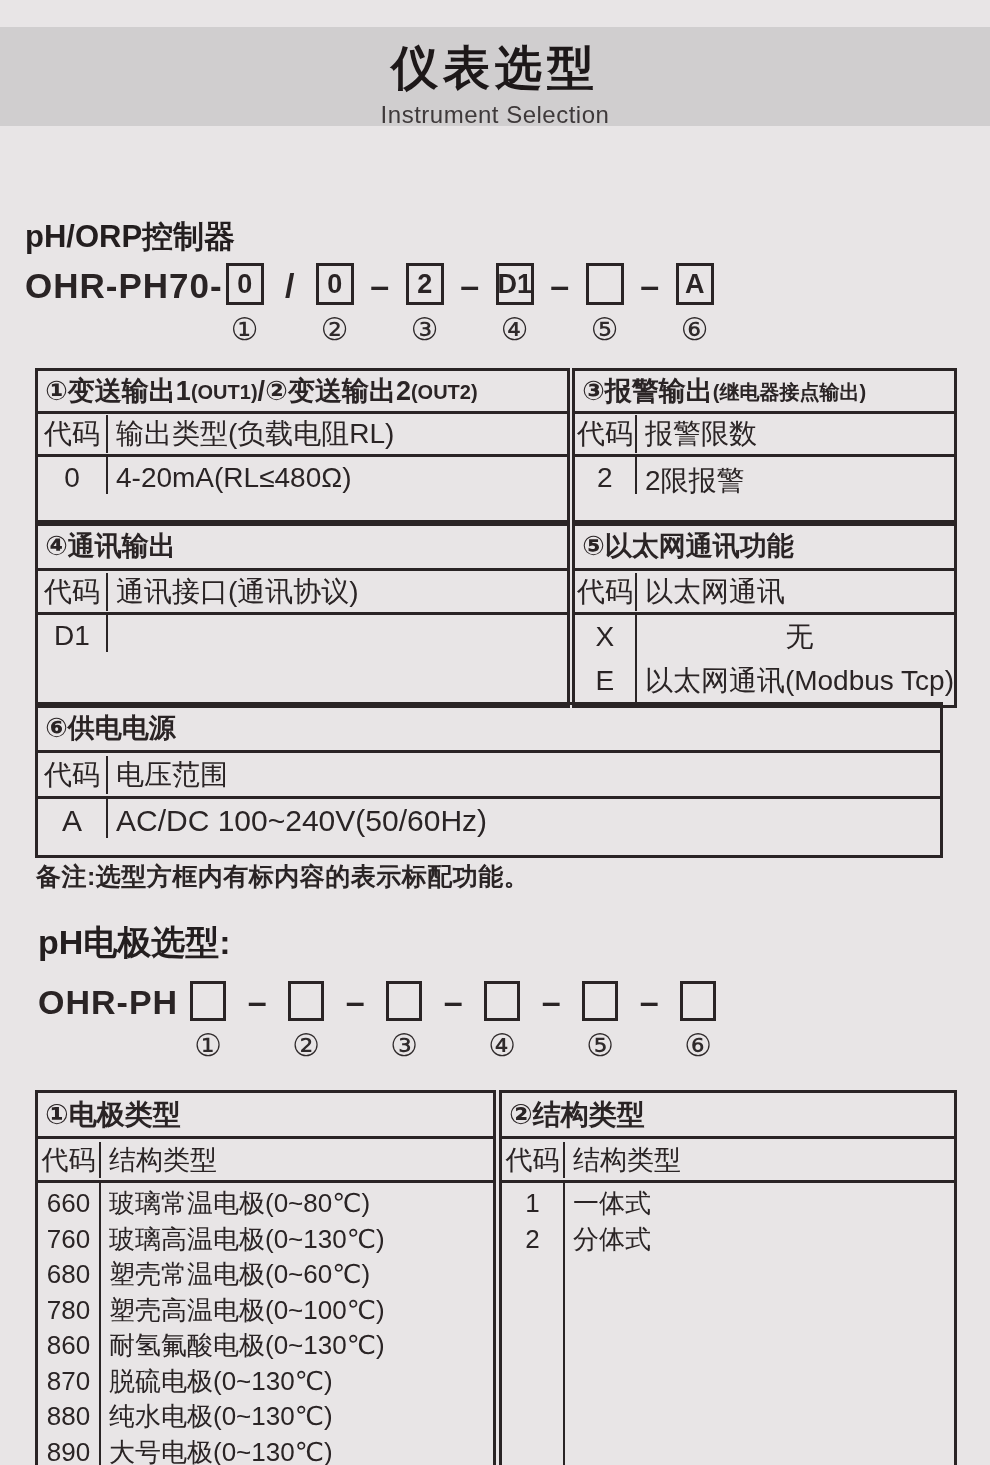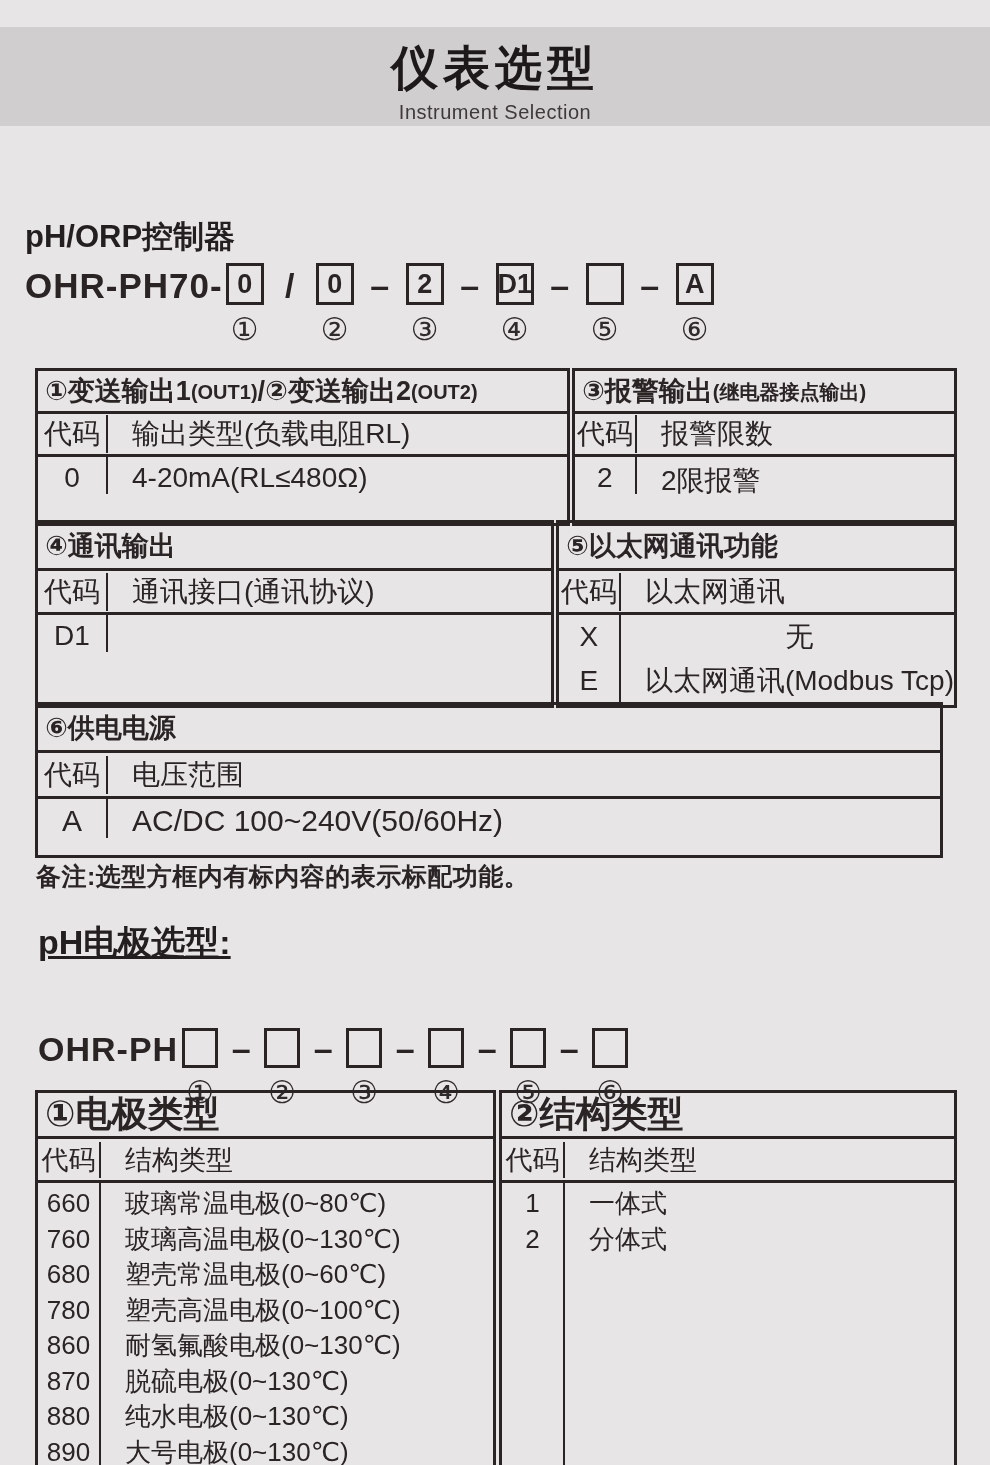--- a/index.html
+++ b/index.html
@@ -17,31 +17,31 @@
     overflow:hidden;
   }
   
   .header-band{
     position:absolute;left:0;top:27px;width:990px;height:99px;
     background:var(--band-bg);text-align:center;
   }
   .header-title{
     padding-top:10px;font-size:47px;font-weight:bold;letter-spacing:5px;color:#1d1819;
   }
-  .header-subtitle{font-size:20px;color:#3e393a;margin-top:1px;letter-spacing:0.5px;}
+  .header-subtitle{font-size:24px;color:#3e393a;margin-top:1px;letter-spacing:0.5px;}
 
   
   .sec-title{position:absolute;font-weight:bold;color:#231e1f;}
   .sec-title.ctrl{left:25px;top:216px;font-size:31px;}
-  .sec-title.elec{left:38px;top:920px;font-size:34px;text-decoration:underline;}
+  .sec-title.elec{left:38px;top:920px;font-size:34px;}
 
   
   .model-line{position:absolute;display:flex;align-items:flex-start;}
   .model-line.ctrl{left:25px;top:263px;}
-  .model-line.elec{left:38px;top:1028px;}
+  .model-line.elec{left:38px;top:981px;gap:8px;}
   .model-prefix{font-weight:bold;font-size:35px;line-height:46px;letter-spacing:1px;white-space:nowrap;}
   .model-line.elec .model-prefix{font-size:34px;line-height:42px;}
   .slot{display:flex;flex-direction:column;align-items:center;width:44px;}
   .model-line.ctrl .slot:first-of-type{margin-left:12px;}
   .model-line.elec .slot:first-of-type{margin-left:18px;}
   .mbox{
     width:38px;height:42px;border:3px solid var(--ink);
     display:flex;align-items:center;justify-content:center;
     font-size:27px;font-weight:bold;
   }
@@ -62,21 +62,21 @@
     border-bottom:3px solid var(--ink);
   }
   .tt-sub{font-size:20px;font-weight:bold;align-self:center;padding-top:3px;}
   .t-head,.t-row{display:flex;border-bottom:3px solid var(--ink);font-size:28px;}
   .t-head{align-items:center;}
   .t-row:last-child,.t-head:last-child,.t-body{border-bottom:none;}
   .c-code{
     flex:0 0 auto;display:flex;justify-content:center;align-items:center;
     border-right:2px solid var(--ink);text-align:center;
   }
-  .c-desc{flex:1;padding-left:24px;display:flex;align-items:center;white-space:nowrap;}
+  .c-desc{flex:1;padding-left:8px;display:flex;align-items:center;white-space:nowrap;}
   .top-align{align-items:flex-start;}
   .top-align .c-code,.top-align .c-desc{align-items:flex-start;padding-top:5px;}
   .t-body{display:flex;font-size:28px;}
   .stack{display:flex;flex-direction:column;justify-content:flex-start;}
   .stack > div{white-space:nowrap;}
 
   
   .band.b1{top:368px;}
   .band.b1 .t-title{height:43px;}
   .band.b1 .t-head{height:43px;}
@@ -97,21 +97,21 @@
   .w-full{width:908px;}
   .code-w70{width:70px;}
   .code-w62{width:62px;}
 
   
   .note{position:absolute;left:36px;top:860px;font-size:25px;font-weight:bold;letter-spacing:0.5px;}
 
   
   .band.b4{top:1090px;height:378px;}
   .band.b4 .sub{height:378px;overflow:hidden;}
-  .band.b4 .t-title{height:46px;font-size:36px;}
+  .band.b4 .t-title{height:46px;font-size:28px;}
   .band.b4 .t-head{height:44px;font-size:27px;border-bottom:3px solid var(--ink);}
   .band.b4 .t-body{height:288px;font-size:26px;}
   .band.b4 .stack{padding-top:3px;}
   .band.b4 .stack > div{line-height:35.5px;}
   .w-left4{width:461px;}
   .w-right4{width:458px;}
   .code-w63{width:63px;}
   .band.b4 .c-desc{align-items:flex-start;}
   .band.b4 .band-gap{width:3px;}
 </style>

